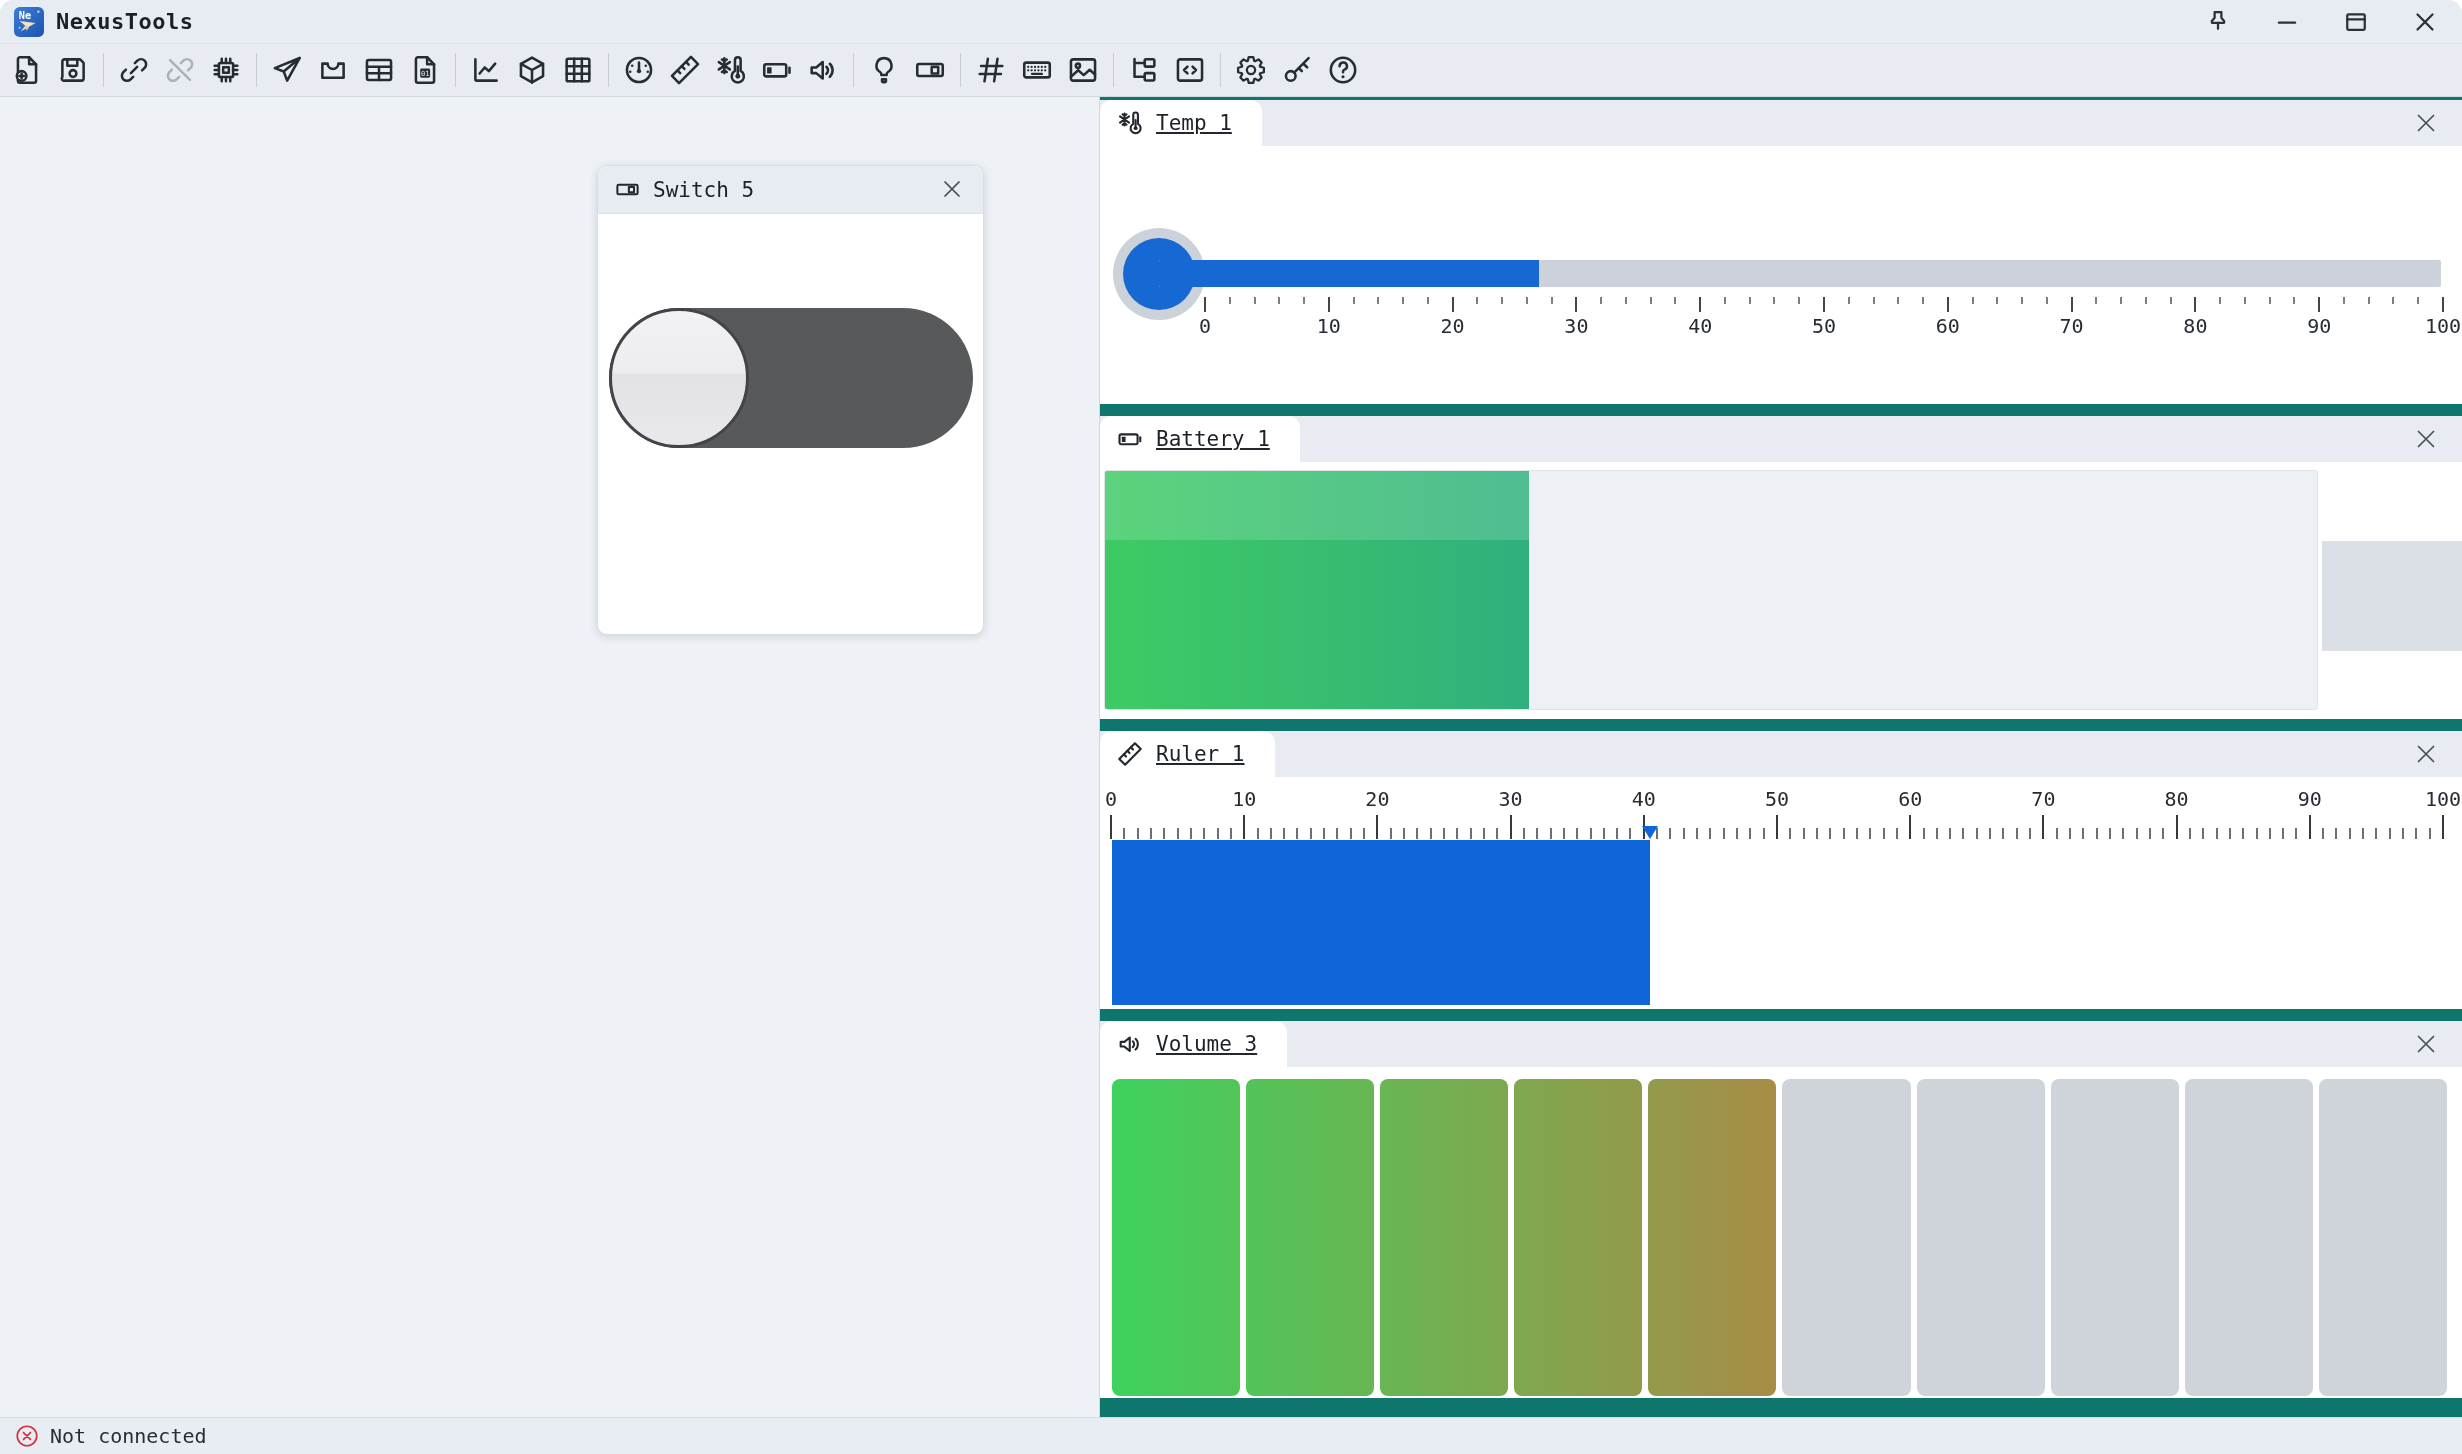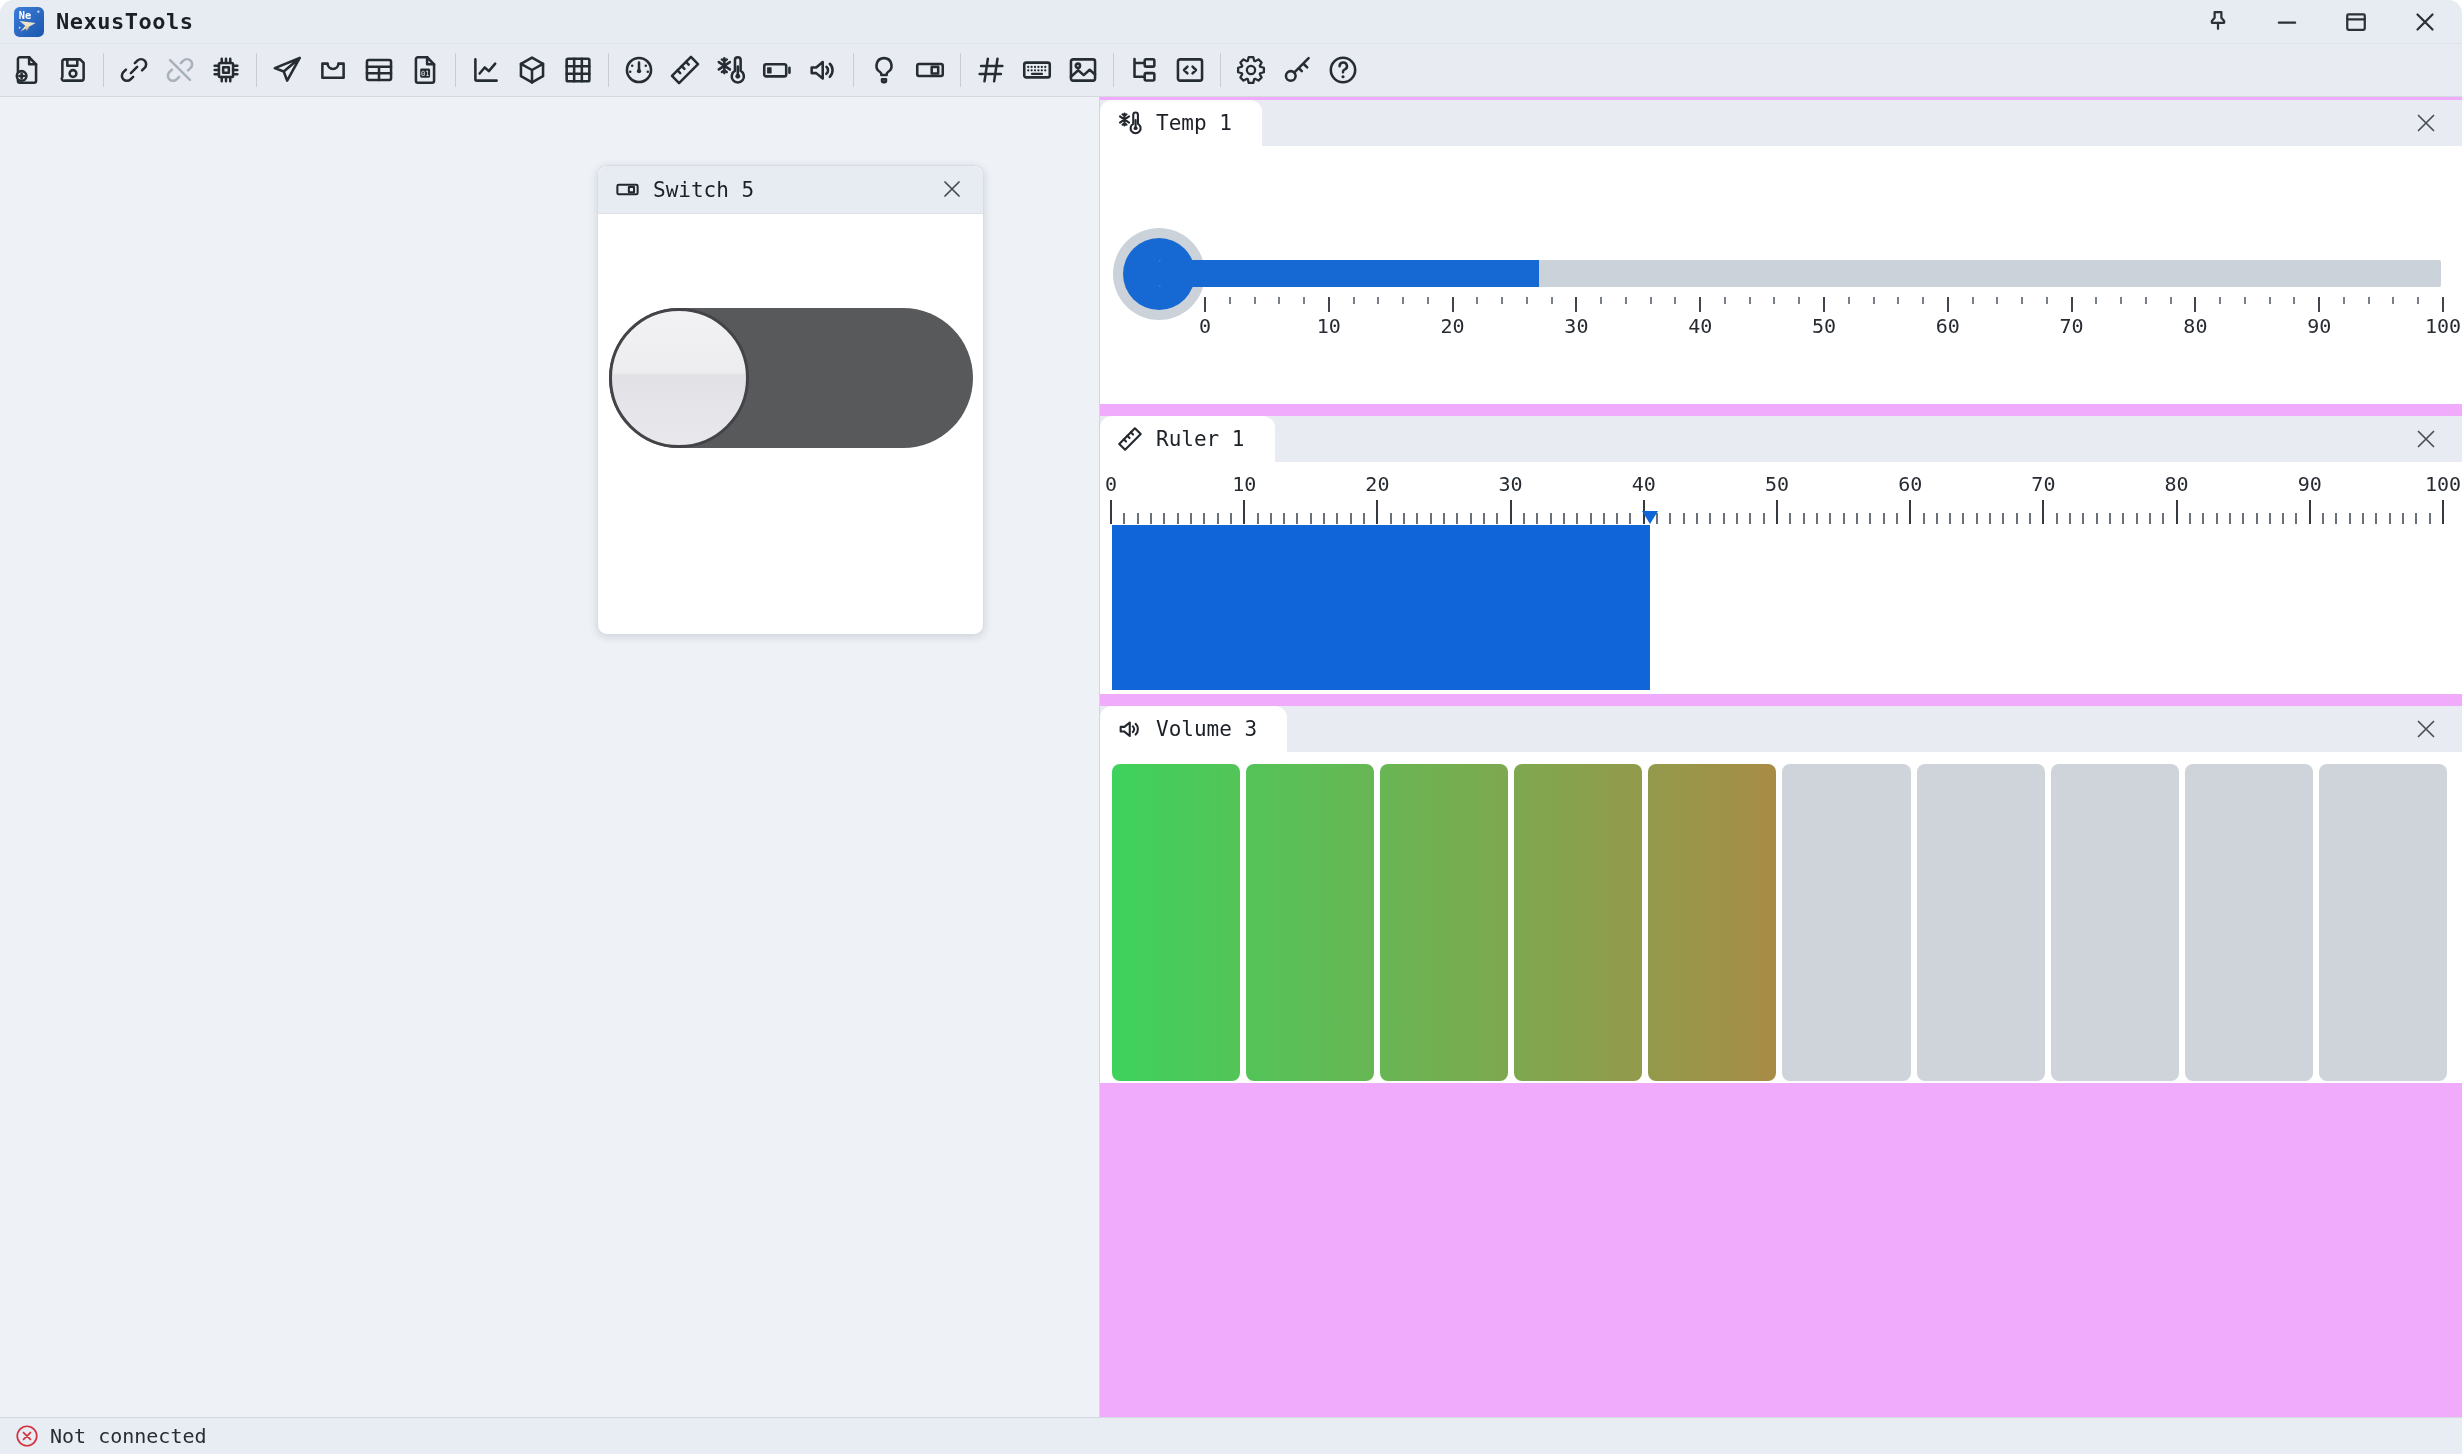--- a/index.html
+++ b/index.html
@@ -43,21 +43,21 @@
   .fwin-close { margin-left:auto; background:none; border:none; color:#454b53; width:30px; height:30px; cursor:default; }
   .fwin-close svg { width:28px; height:28px; stroke-width:1.5; }
 
   .toggle { position:absolute; left:11px; top:142px; width:364px; height:140px;
             border-radius:70px; background:#58595b; cursor:default; }
   .toggle .knob { position:absolute; left:0px; top:0px; width:140px; height:140px;
             border-radius:50%; border:3px solid #434447;
             background:linear-gradient(180deg,#f2f2f5 0%,#ededf0 46%,#e2e2e6 48%,#e9e9ed 100%); }
 
   
-  .dock { flex:1; background:#f0abfc; padding-top:3px; min-width:0; }
+  .dock { flex:1; background:#0f766e; padding-top:3px; min-width:0;text-decoration:underline; }
   .panel { margin-bottom:12px; }
   .panel-header { height:46px; background:#e8ecf2; position:relative; display:flex; align-items:flex-end; }
   .tab { display:inline-flex; align-items:center; gap:12px; background:#ffffff;
          height:46px; padding:0 30px 0 16px; border-radius:12px 12px 0 0; }
   .tab .hicon { width:28px; height:28px; color:#23282e; }
   .tab .hicon svg { width:28px; height:28px; }
   .tab-label { font-size:21px; color:#1c2127; white-space:nowrap; }
   .panel-close { position:absolute; right:20px; top:8px; background:none; border:none;
                  color:#4a5058; width:32px; height:32px; cursor:default; }
   .panel-close svg { width:30px; height:30px; stroke-width:1.4; }
@@ -458,20 +458,41 @@
               <div class="slabel" style="left: 50%;">50</div>
               <div class="slabel" style="left: 60%;">60</div>
               <div class="slabel" style="left: 70%;">70</div>
               <div class="slabel" style="left: 80%;">80</div>
               <div class="slabel" style="left: 90%;">90</div>
               <div class="slabel" style="left: 100%;">100</div>
             </div>
         </div>
       </section>
 
+      <section class="panel">
+        <div class="panel-header">
+          <div class="tab">
+            <span class="hicon"><svg viewBox="0 0 24 24" fill="none" stroke="currentColor" stroke-width="1.8" stroke-linecap="round" stroke-linejoin="round">
+                  <rect x="3" y="8" width="15.5" height="8.5" rx="1.4"></rect>
+                  <path d="M20.8 10.5v3.5"></path>
+                  <rect x="5" y="10" width="3.2" height="4.5" rx=".4" fill="currentColor" stroke="none"></rect>
+                </svg></span>
+            <span class="tab-label">Battery 1</span>
+          </div>
+          <button class="panel-close"><svg viewBox="0 0 24 24" fill="none" stroke="currentColor" stroke-width="1.8" stroke-linecap="round" stroke-linejoin="round">
+                <path d="M6 6l12 12M18 6 6 18"></path>
+              </svg></button>
+        </div>
+        <div class="panel-body pb-battery">
+          <div class="bat-body">
+            <div class="bat-fill" id="bat-fill" style="width: 35%; background: linear-gradient(90deg, rgb(62, 203, 99), rgb(47, 176, 125));"></div>
+          </div>
+          <div class="bat-cap"></div>
+        </div>
+      </section>
 
       <section class="panel">
         <div class="panel-header">
           <div class="tab">
             <span class="hicon"><svg viewBox="0 0 24 24" fill="none" stroke="currentColor" stroke-width="1.8" stroke-linecap="round" stroke-linejoin="round">
                   <path d="M2.8 16.2 16.2 2.8l5 5L7.8 21.2z"></path>
                   <path d="M6.7 12.3l1.9 1.9M9.7 9.3l1.9 1.9M12.7 6.3l1.9 1.9"></path>
                 </svg></span>
             <span class="tab-label">Ruler 1</span>
           </div>

